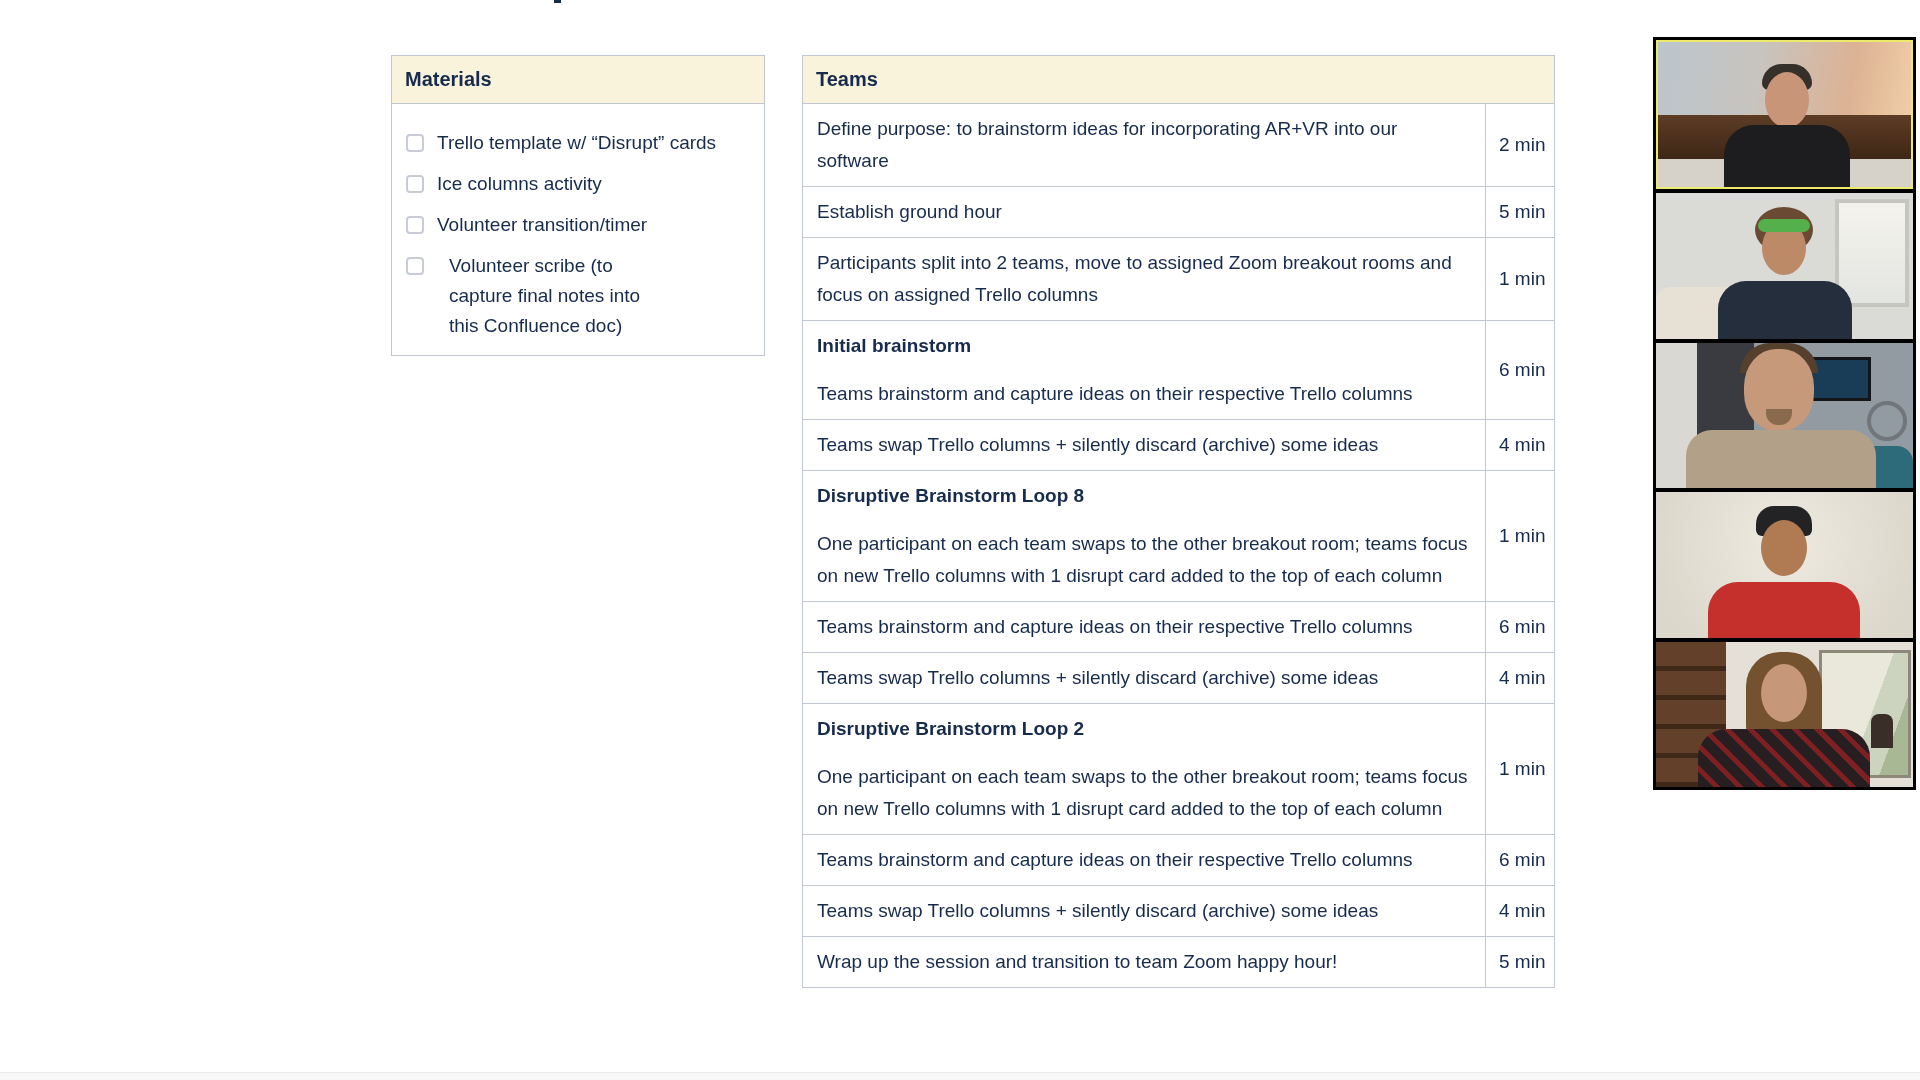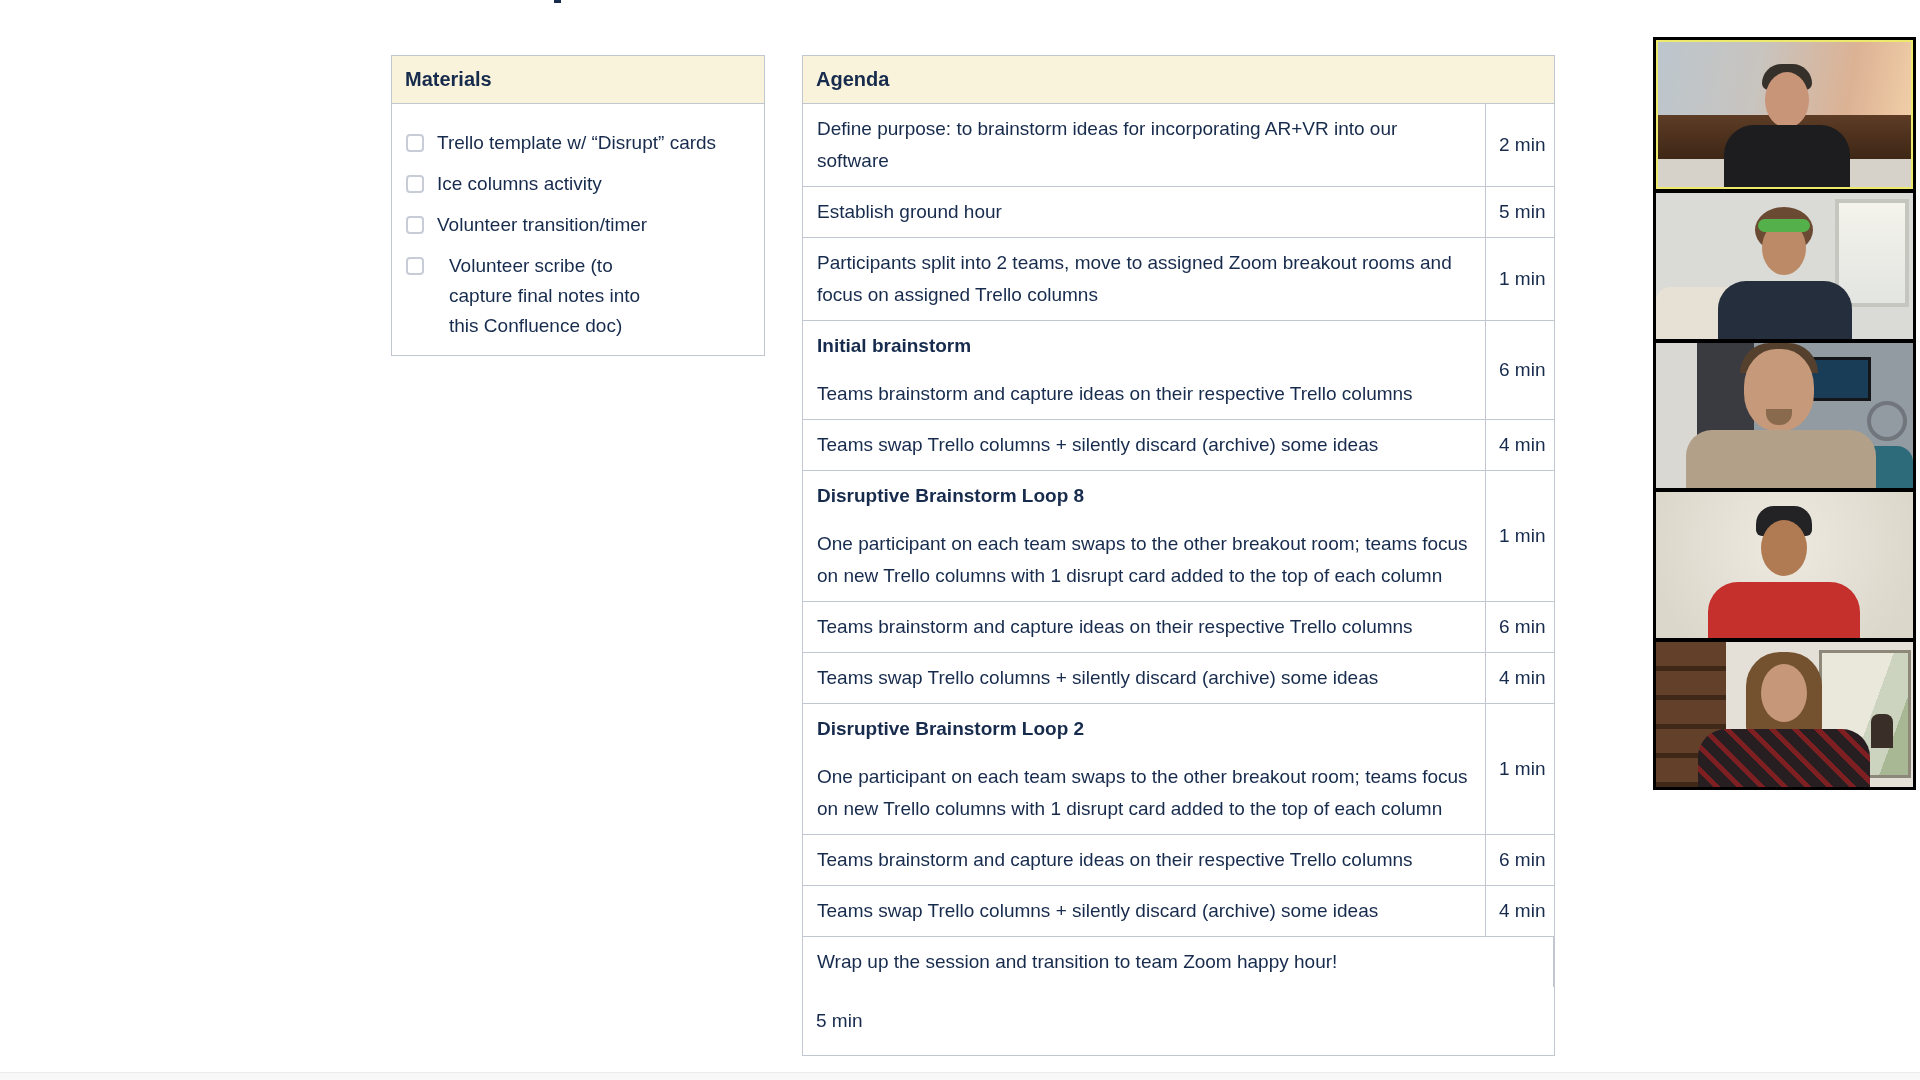--- a/index.html
+++ b/index.html
@@ -17,22 +17,22 @@
 
   .materials { left: 391px; top: 55px; width: 374px; }
   .materials-body { padding: 24px 13px 14px 13px; }
   .check-item { display: flex; align-items: flex-start; margin-bottom: 11px; }
   .check-item:last-child { margin-bottom: 0; gap: 12px; }
   .checkbox { flex: 0 0 auto; width: 18px; height: 18px; border: 2px solid #C7CCD6;
     border-radius: 4px; background: #ffffff; margin: 6px 13px 0 1px; }
   .check-label { font-size: 19px; line-height: 30px; white-space: pre-line; }
 
   .agenda { left: 802px; top: 55px; width: 753px; }
-  .agenda-row { display: flex; border-bottom: 1px solid #C1C7D0; }
-  .agenda-row:last-child { border-bottom: none; flex-direction: column; }
+  .agenda-row { display: flex; border-bottom: 1px solid #C1C7D0; align-items: center; }
+  .agenda-row:last-child { border-bottom: none; }
   .cell-desc { flex: 1 1 auto; padding: 9px 14px; font-size: 19px; line-height: 32px;
     border-right: 1px solid #C1C7D0; }
   .cell-desc p + p { margin-top: 16px; }
   .cell-desc .row-title { font-weight: bold; }
   .cell-dur { flex: 0 0 68px; display: flex; align-items: center;
     padding: 9px 4px 9px 13px; font-size: 19px; line-height: 32px; }
 
   
   .video-strip { position: absolute; left: 1653px; top: 37px; width: 263px; height: 753px;
     background: #000000; padding: 3px; display: flex; flex-direction: column; gap: 4px; }
@@ -123,21 +123,21 @@
       <div class="check-item">
         <span class="checkbox"></span>
         <span class="check-label">Volunteer scribe (to
 capture final notes into
 this Confluence doc)</span>
       </div>
     </div>
   </div>
 
   <div class="c-table agenda">
-    <div class="c-table-header">Agenda</div>
+    <div class="c-table-header">Teams</div>
 
     <div class="agenda-row">
       <div class="cell-desc">
           <p>Define purpose: to brainstorm ideas for incorporating AR+VR into our software</p>
         </div>
       <div class="cell-dur">
           <span>2 min</span>
         </div>
     </div>
     <div class="agenda-row">

